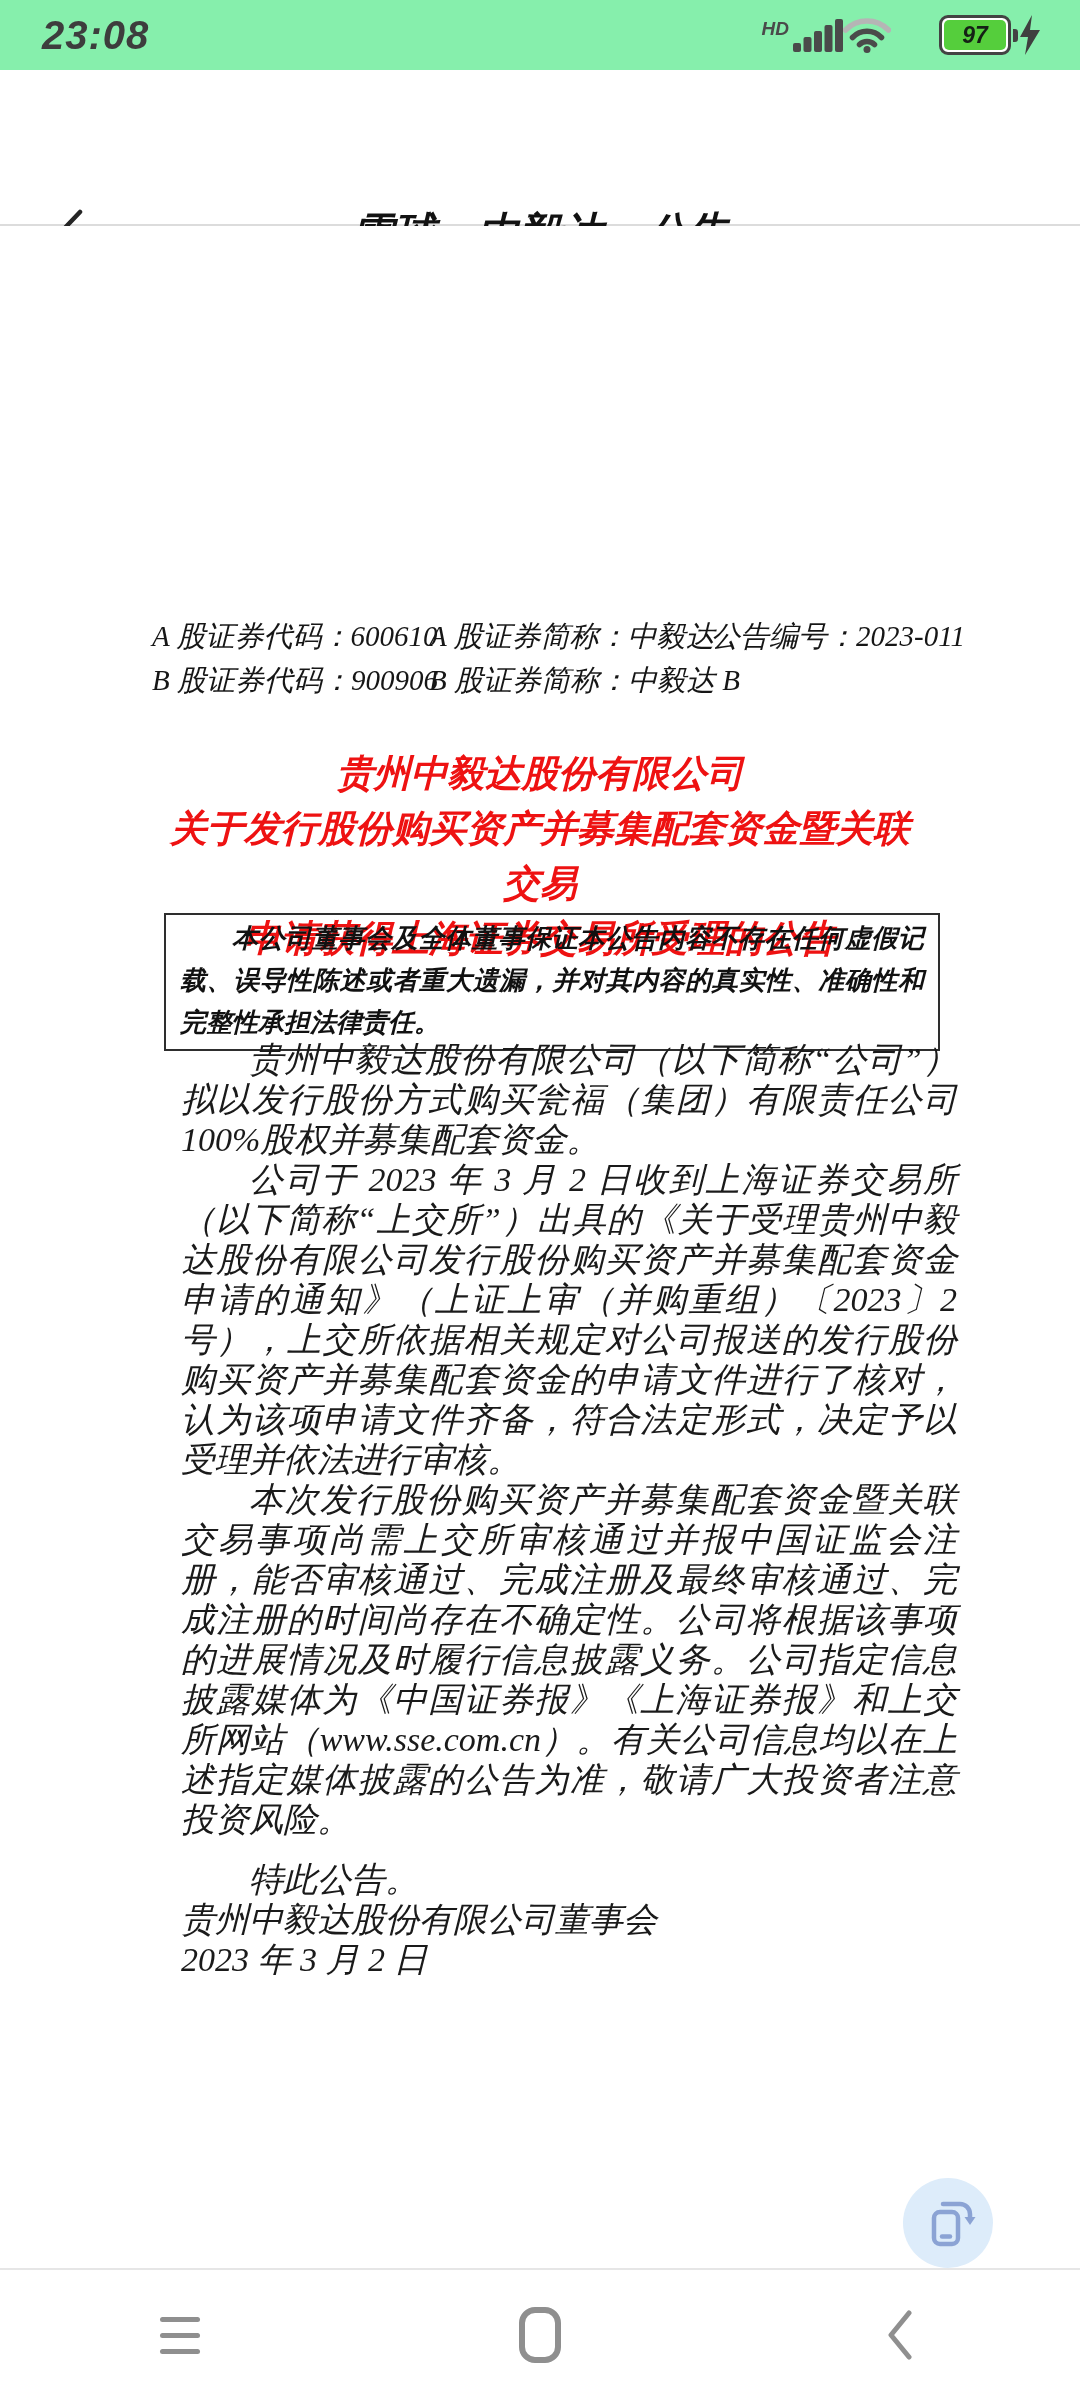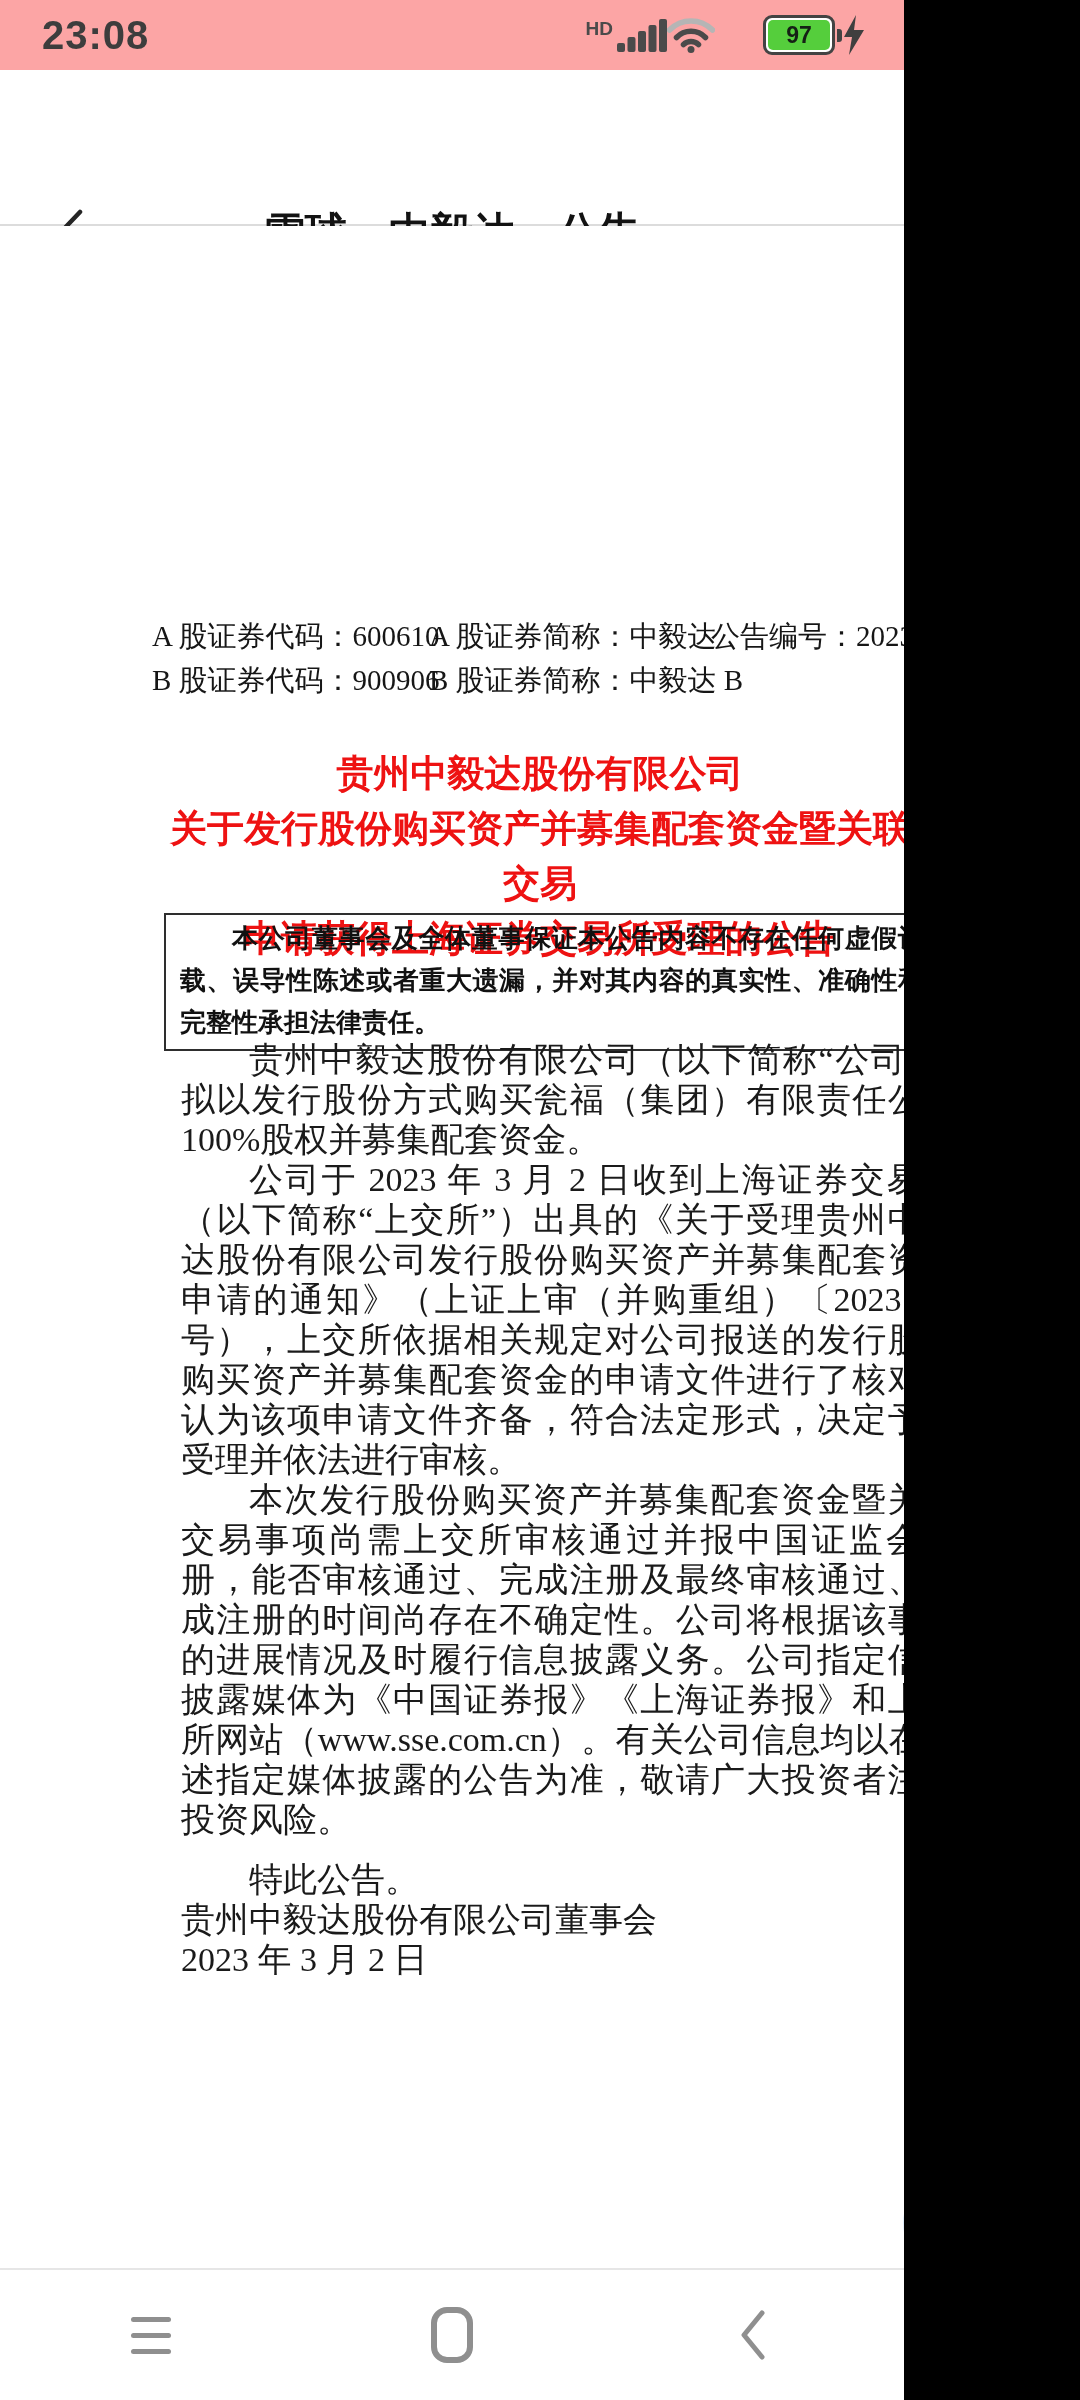--- a/index.html
+++ b/index.html
@@ -1,18 +1,19 @@
 <!DOCTYPE html>
 <html><head>
 <meta charset="utf-8">
 <style>
   html,body{margin:0;padding:0;background:#000;}
   .phone{
-    position:relative;width:904px;height:2400px;background:#fca5a5;overflow:hidden;
+    position:relative;width:1080px;height:2400px;background:#86efac;overflow:hidden;
     font-family:"Liberation Sans",sans-serif;
+    font-style:italic;
   }
   
   .status-bar{position:absolute;top:0;left:0;right:0;height:70px;
     display:flex;align-items:center;justify-content:space-between;padding:0 38px 0 42px;box-sizing:border-box;}
   .time{font-size:40px;font-weight:600;color:#3d3d3d;letter-spacing:1px;line-height:70px;}
   .status-icons{display:flex;align-items:center;gap:0;height:70px;}
   .signal{display:flex;align-items:flex-start;gap:4px;margin-top:2px;}
   .hd{font-size:19px;font-weight:700;color:#4a4a4a;line-height:1;margin-top:0;}
   .battery{display:flex;align-items:center;padding-left:48px;}
   .battery-shell{width:62px;height:30px;border:3.5px solid #434343;border-radius:9px;padding:2px;box-sizing:content-box;background:#fff;}

